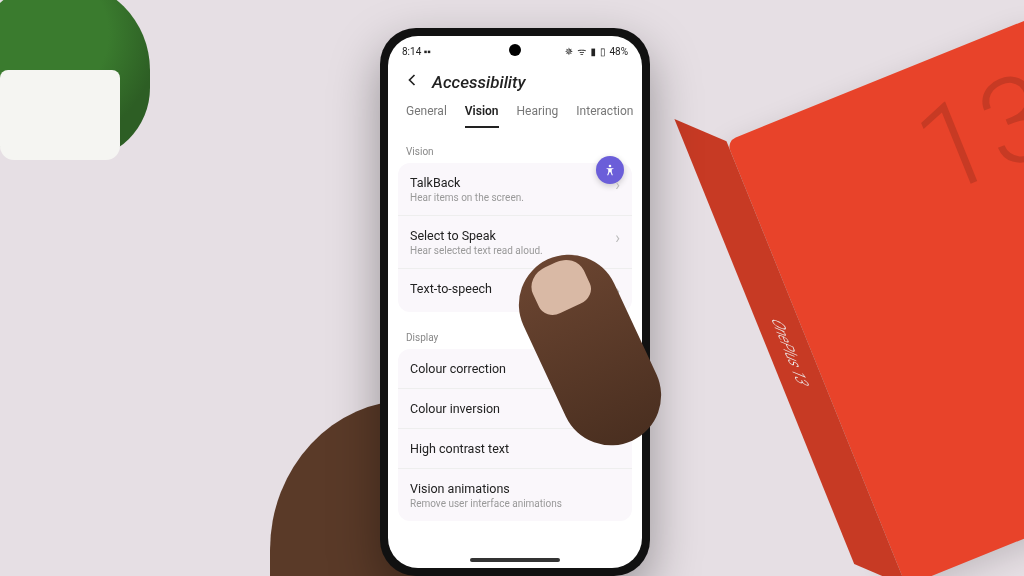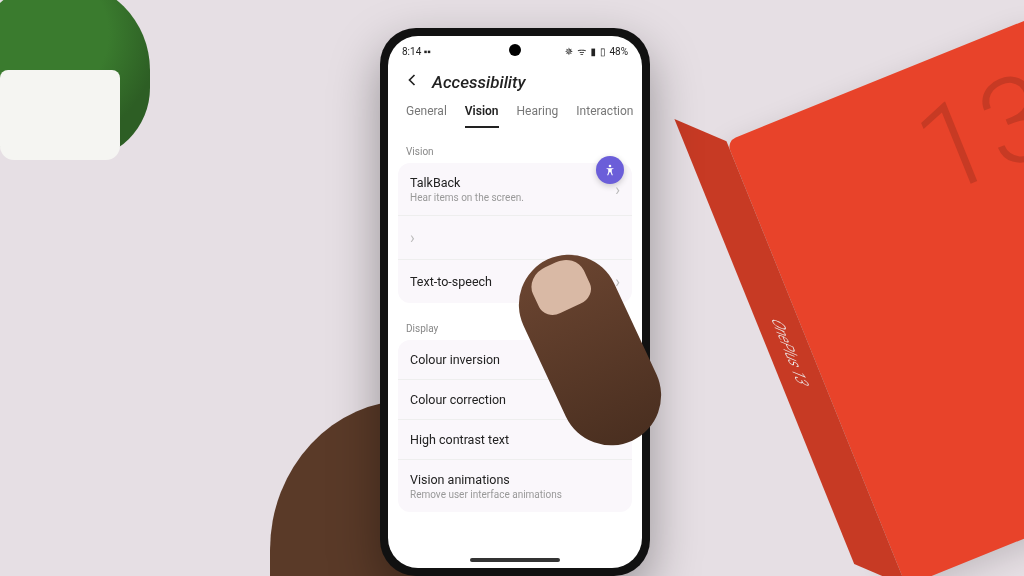--- a/index.html
+++ b/index.html
@@ -91,21 +91,21 @@
     box-shadow: 0 2px 6px rgba(0,0,0,0.2);
   }
   
   .content { flex: 1; overflow: hidden; padding: 6px 10px; }
   .section-label { font-size: 10px; color: #888; padding: 12px 8px 6px; }
   .card {
     background: #faf7fb; border-radius: 12px; overflow: hidden;
     margin-bottom: 8px;
   }
   .row {
-    display: flex; align-items: center; justify-content: space-between;
+    display: flex; align-items: flex-start; justify-content: space-between;
     padding: 12px 12px; position: relative;
   }
   .row + .row { border-top: 1px solid #eee; }
   .row .main { display: flex; flex-direction: column; gap: 2px; }
   .row .label { font-size: 12.5px; color: #222; }
   .row .sub { font-size: 10px; color: #999; }
   .row .trailing { display: flex; align-items: center; gap: 4px; font-size: 10px; color: #999; }
   .chev { color: #bbb; }
   
   .navbar { height: 4px; width: 90px; background: #333; border-radius: 3px;
@@ -180,44 +180,48 @@
       <div class="section-label">Vision</div>
       <div class="card">
         <div class="row">
           <div class="main">
             <span class="label">TalkBack</span>
             <span class="sub">Hear items on the screen.</span>
           </div>
           <span class="chev">›</span>
         </div>
         <div class="row">
+          <div class="main">
+            <span class="label">Select to Speak</span>
+            <span class="sub">Hear selected text read aloud.</span>
+          </div>
           <span class="chev">›</span>
         </div>
         <div class="row">
           <div class="main">
             <span class="label">Text-to-speech</span>
           </div>
           <span class="chev">›</span>
         </div>
       </div>
 
       <div class="section-label">Display</div>
       <div class="card">
         <div class="row">
           <div class="main">
+              <span class="label">Colour correction</span>
+            </div>
+        </div>
+        <div class="row">
+          <div class="main">
               <span class="label">Colour inversion</span>
             </div>
         </div>
         <div class="row">
           <div class="main">
-              <span class="label">Colour correction</span>
-            </div>
-        </div>
-        <div class="row">
-          <div class="main">
               <span class="label">High contrast text</span>
             </div>
         </div>
         <div class="row">
           <div class="main">
             <span class="label">Vision animations</span>
             <span class="sub">Remove user interface animations</span>
           </div>
         </div>
       </div>

